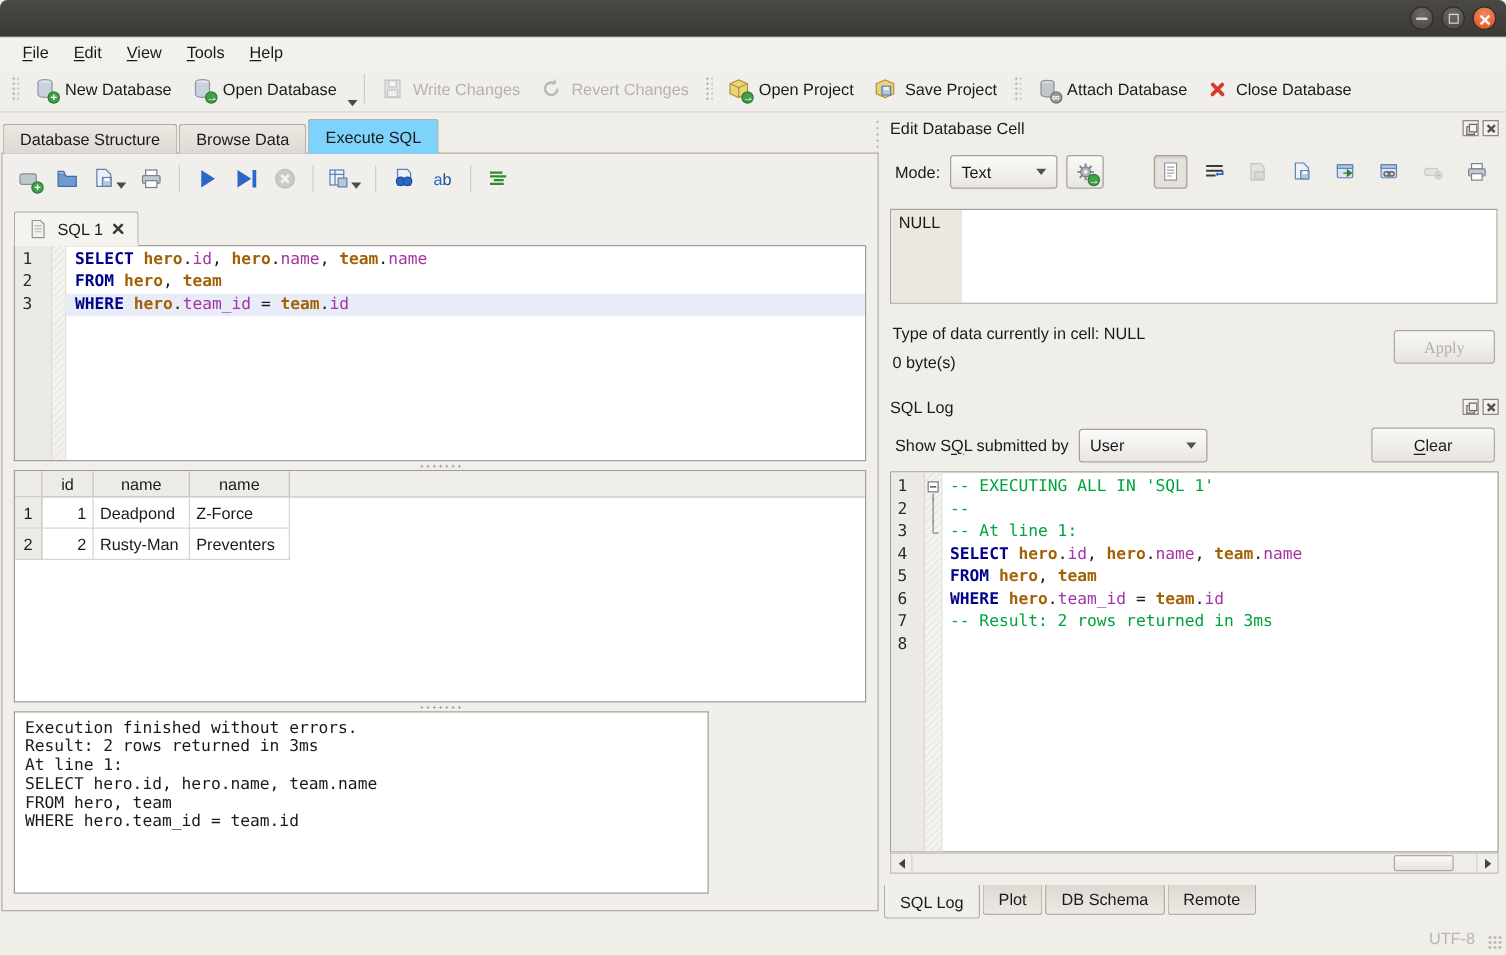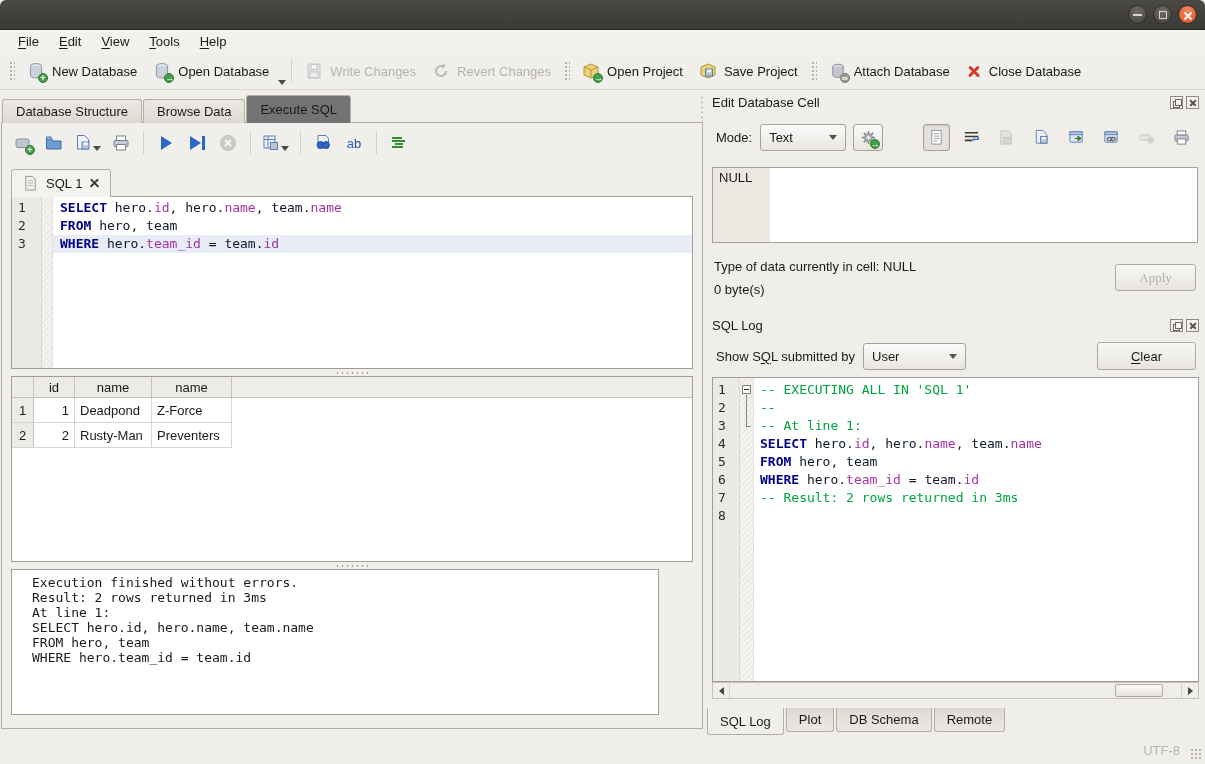--- a/index.html
+++ b/index.html
@@ -36,21 +36,21 @@
   .badge{position:absolute;right:-3px;bottom:-3px;width:10px;height:10px;border-radius:50%;background:#43a047;border:1px solid #2d7a31;color:#fff;font-size:9px;line-height:8px;text-align:center;font-weight:bold;}
   .badge.gray{background:#9b9892;border-color:#777;}
   .redx{position:relative;width:16px;height:16px;}
   .redx::before,.redx::after{content:"";position:absolute;left:1px;top:6.5px;width:14px;height:3.4px;background:#d23c2a;border-radius:2px;}
   .redx::before{transform:rotate(45deg)}.redx::after{transform:rotate(-45deg)}
   .dis{opacity:.45;filter:grayscale(85%);}
 
   
   .main-tabs{position:absolute;left:2px;top:95px;display:flex;align-items:flex-end;z-index:2;}
   .mtab{height:24px;padding:0 13px;border:1px solid #b3afa7;border-bottom:none;background:linear-gradient(#ecE9e4,#ddd9d2);margin-right:1px;border-radius:3px 3px 0 0;display:flex;align-items:center;}
-  .mtab.active{height:28px;background:#737373;position:relative;z-index:3;}
+  .mtab.active{height:28px;background:#7dd3fc;position:relative;z-index:3;}
   .main-frame{position:absolute;left:1px;top:122px;width:702px;height:607px;border:1px solid #b3afa7;background:#f1efeb;z-index:1;}
 
   
   .sqltoolbar{position:absolute;left:10px;top:7px;height:26px;display:flex;align-items:center;gap:9px;}
   .itbtn{min-width:22px;height:24px;display:flex;align-items:center;justify-content:center;position:relative;}
   .isep{width:1px;height:22px;background:#d2cec7;margin:0 2px;}
   .tri{width:0;height:0;border-left:11px solid #2c66c9;border-top:7px solid transparent;border-bottom:7px solid transparent;}
   .bar{width:3px;height:14px;background:#2c66c9;margin-left:1px;}
 
   
@@ -61,40 +61,40 @@
 
   
   .mono{font-family:"DejaVu Sans Mono",monospace;}
   .editor{position:absolute;left:9px;top:73px;width:682px;height:173px;border:1px solid #a29e97;background:#fff;display:flex;font-size:13px;line-height:18px;}
   .gutter{width:30px;background:#eceae5;border-right:1px solid #dcd8d1;padding:2px 0 0 6px;color:#2a2a2a;}
   .foldcol{width:11px;background:repeating-linear-gradient(135deg,#edebe6 0 2px,#f6f4f0 2px 4px);border-right:1px solid #e4e1db;}
   .codearea{flex:1;padding-top:2px;}
   .cline{height:18px;padding-left:7px;white-space:pre;}
   .cline.current{background:#e7ecf6;}
   .kw{color:#00008b;font-weight:bold;}
-  .tbl{color:#0f172a;font-weight:normal;}
+  .tbl{color:#a16207;font-weight:bold;}
   .fld{color:#a433a4;}
   .cmt{color:#00a33d;}
 
   .splitter{position:absolute;left:9px;width:682px;height:7px;display:flex;align-items:center;justify-content:center;}
   .splitter::before{content:"";width:34px;height:4px;background-image:radial-gradient(#a5a199 1px,transparent 1.2px);background-size:5px 4px;}
 
   
   .resultgrid{position:absolute;left:9px;top:253px;width:682px;height:186px;border:1px solid #a29e97;background:#fff;}
   .grid-hdr{display:flex;height:21px;background:#edebe6;border-bottom:1px solid #c7c3bc;}
   .ghc{border-right:1px solid #c7c3bc;display:flex;align-items:center;justify-content:center;}
   .ghc.fill{flex:1;border-right:none;background:#f0eee9;}
   .grow{display:flex;height:25px;}
   .grc{border-right:1px solid #d8d5cf;border-bottom:1px solid #d8d5cf;display:flex;align-items:center;padding:0 5px;}
   .grc.rh{background:#edebe6;justify-content:center;padding:0;border-right:1px solid #c7c3bc;}
   .grc.num{justify-content:flex-end;}
   .w-rh{width:22px}.w-id{width:41px}.w-n1{width:77px}.w-n2{width:80px}
 
   
-  .msgbox{position:absolute;left:9px;top:446px;width:648px;height:146px;border:1px solid #a29e97;background:#fff;font-size:13px;line-height:15px;padding:5px 20px;}
+  .msgbox{position:absolute;left:9px;top:446px;width:556px;height:146px;border:1px solid #a29e97;background:#fff;font-size:13px;line-height:15px;padding:5px 8px;}
 
   
   .right{position:absolute;left:704px;top:90px;width:501px;height:650px;}
   .vhandle{position:absolute;left:700px;top:95px;width:4px;height:620px;background-image:radial-gradient(#c2beb6 .8px,transparent 1px);background-size:4px 5px;}
   .dockhdr{position:absolute;left:8px;right:6px;height:18px;display:flex;align-items:center;}
   .dockhdr .t{flex:1;}
   .dockbtn{width:13px;height:13px;border:1px solid #8d897f;background:#f4f2ee;margin-left:3px;position:relative;}
   .fl::before{content:"";position:absolute;left:2px;top:4px;width:5px;height:5px;border:1px solid #6b675f;}
   .fl::after{content:"";position:absolute;left:4px;top:2px;width:5px;height:5px;border:1px solid #6b675f;background:#f4f2ee;}
   .cl::before,.cl::after{content:"";position:absolute;left:1.5px;top:5px;width:8px;height:1.6px;background:#55524b;}

